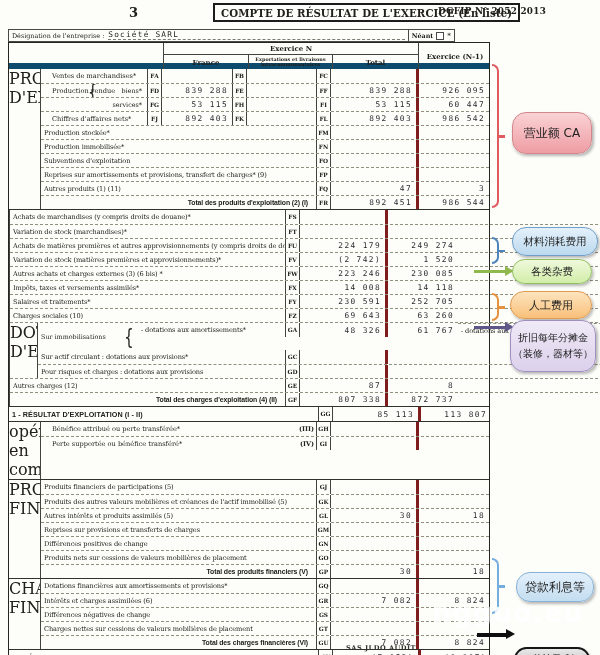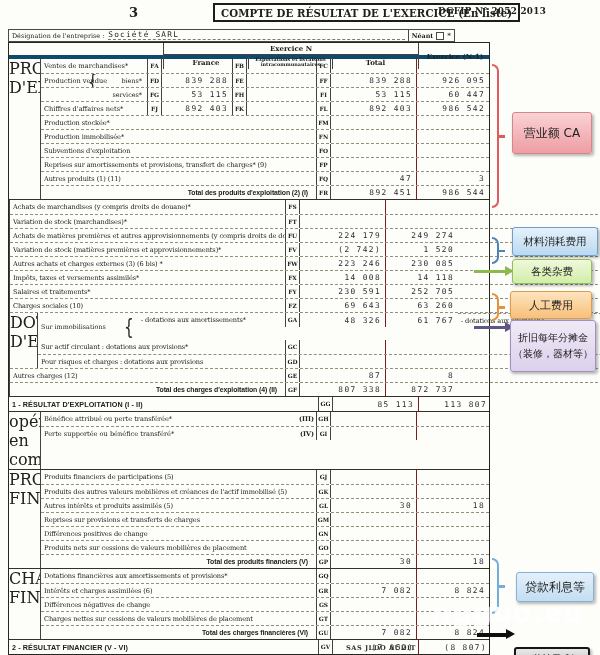--- a/index.html
+++ b/index.html
@@ -26,21 +26,21 @@
   .desig-label { font-size:6.4px; padding-left:3px; white-space:nowrap; }
   .desig-line { flex:1; border-bottom:1px dashed #7b7b72; margin:0 3px 2px 4px; height:10px;
     font-family:"DejaVu Sans Mono", monospace; font-size:7.8px; letter-spacing:1.2px; color:#27261f; }
   .neant-wrap { display:flex; align-items:center; border-left:1px solid #4a4a44; height:100%; padding:0 3px; }
   .neant-label { font-size:6.4px; font-weight:bold; margin-right:3px; }
   .neant-check { width:8px; height:8px; border:1px solid #4a4a44; background:#fff; }
   .neant-star { font-size:7px; font-weight:bold; margin-left:3px; }
 
   
   .ftable { position:absolute; left:8px; top:42px; width:482px; border:1.5px solid #262520; background:#fdfdfa; }
-  .thead { position:relative; height:16px; border-bottom:4px solid #0c4a6e; font-weight:bold; }
+  .thead { position:relative; height:26px; border-bottom:6px solid #0c4a6e; font-weight:bold; }
   .th { position:absolute; display:flex; align-items:center; justify-content:center; text-align:center; }
   .th-blank   { left:0; top:0; width:155px; height:26px; border-right:1px solid #44423c; }
   .th-exn     { left:155px; top:0; width:254px; height:12px; border-bottom:1px solid #44423c; font-size:7px; }
   .th-france  { left:155px; top:12px; width:85px; height:14px; border-right:1px solid #44423c; font-size:7px; }
   .th-export  { left:240px; top:12px; width:84px; height:14px; border-right:1px solid #44423c; font-size:4.9px; line-height:5.5px; }
   .th-total   { left:324px; top:12px; width:85px; height:14px; font-size:7px; }
   .th-exn1    { left:409px; top:0; width:73px; height:26px; border-left:1px solid #44423c; font-size:7px; }
 
   .section { border-top:1px solid #33312c; display:flex; }
   .section:first-of-type { border-top:none; }
@@ -56,46 +56,46 @@
   .val {
     font-family:"DejaVu Sans Mono", monospace; font-size:7.8px; letter-spacing:1.4px;
     color:#2a2a30; display:flex; align-items:center; justify-content:flex-end; padding-right:4px;
   }
   .code {
     border-left:1px solid #44423c; border-right:1px solid #44423c;
     font-size:5.8px; font-weight:bold; display:flex; align-items:center; justify-content:center;
     font-family:"DejaVu Serif", serif;
   }
   .w-label{width:106px;} .w-code{width:15px;} .w-france{width:70px;} .w-export{width:69px;}
-  .w-total{width:85px;} .w-n1{width:73px; border-left:1px solid #7f1d1d;padding-left:8px;}
+  .w-total{width:85px;} .w-n1{width:73px; border-left:3px solid #7f1d1d;padding-left:8px;}
   .w-lsingle{width:275px;} .w-lresult{width:309px;} .w-l2{width:247px;}
   .w-immoL{width:100px;} .w-immoSub{width:147px;}
 
   .lblwrap { display:flex; align-items:center; position:relative; }
-  .lbl-main { font-size:6.6px; padding-left:3px; flex:1; }
+  .lbl-main { font-size:6.6px; padding-left:3px; flex:1;margin-left:8px; }
   .lbl-sub { font-size:6.4px; padding-right:5px; }
   .has-brace::before { content:"{"; position:absolute; right:48px; top:-4px; font-size:21px; font-weight:normal; color:#2a2a26; font-family:"DejaVu Sans",sans-serif; transform:scaleX(.7); }
   .total-lbl { justify-content:flex-end; font-weight:bold; font-size:6.9px; padding-right:8px; font-family:"Liberation Sans",sans-serif; }
   .result-lbl { font-weight:bold; font-size:7.2px; font-family:"Liberation Sans",sans-serif; letter-spacing:.1px; }
   .num-roman { font-size:6.4px; font-weight:bold; padding-right:2px; margin-left:auto; }
 
   .row-group { display:flex; height:56px; }
   .band2 { width:28px; border-right:1px solid #44423c; position:relative; overflow:hidden; }
   .g-body { flex:1; display:flex; flex-direction:column; }
   .row-immo { display:flex; height:28px; }
   .immoL { position:relative; display:flex; align-items:center; font-size:6.4px; padding-left:3px; }
   .immoL::after { content:"{"; position:absolute; right:2px; top:1px; font-size:22px; font-family:"DejaVu Sans",sans-serif; transform:scaleX(.7); color:#2a2a26; }
   .immoR { flex:1; display:flex; }
 
   
   .audit { position:absolute; left:346px; top:644px; font-size:6.6px; font-weight:bold; letter-spacing:.5px; color:#33322c; }
 
   
   .ann-box {
-    position:absolute; border-radius:3px; z-index:4;
+    position:absolute; border-radius:14px; z-index:4;
     display:flex; align-items:center; justify-content:center; text-align:center;
     font-family:"DejaVu Sans", sans-serif; color:#222;
     box-shadow:1.5px 2px 3px rgba(0,0,0,.28);
   }
   .box-revenue      { left:512px; top:112px; width:80px; height:42px; font-size:12px; background:linear-gradient(#fad2d4,#ee9da4); border:1px solid #d3868c; }
   .box-materials    { left:512px; top:227px; width:86px; height:29px; font-size:10.5px; background:linear-gradient(#e4f1fb,#bcd9ef); border:1px solid #6f9fc8; }
   .box-misc         { left:512px; top:259px; width:80px; height:25px; font-size:10.5px; background:linear-gradient(#eff9dc,#d2eda9); border:1px solid #8fbf5d; }
   .box-labor        { left:510px; top:291px; width:82px; height:28px; font-size:11px; background:linear-gradient(#fde4be,#f8c07a); border:1px solid #e09a4e; }
   .box-depreciation { left:510px; top:320px; width:86px; height:52px; font-size:10px; line-height:16px; padding:2px; background:linear-gradient(#f0eaf7,#dcd0eb); border:1px solid #a08fc0; }
   .box-loan         { left:516px; top:572px; width:78px; height:30px; font-size:12px; background:linear-gradient(#e3f0fb,#c4ddf0); border:1px solid #85b2d6; }

